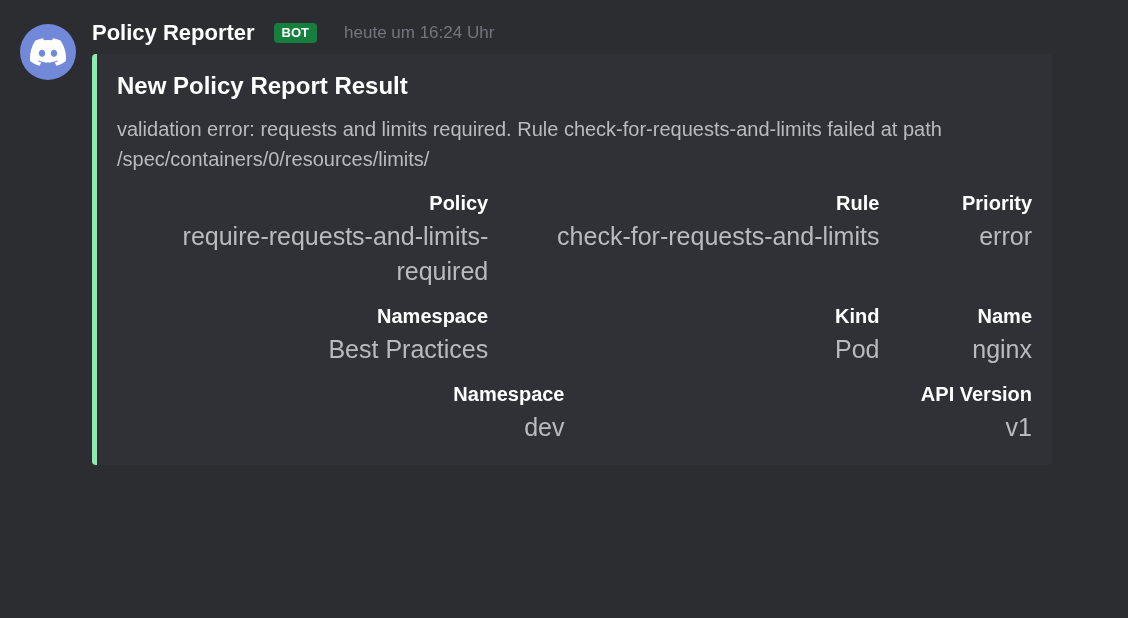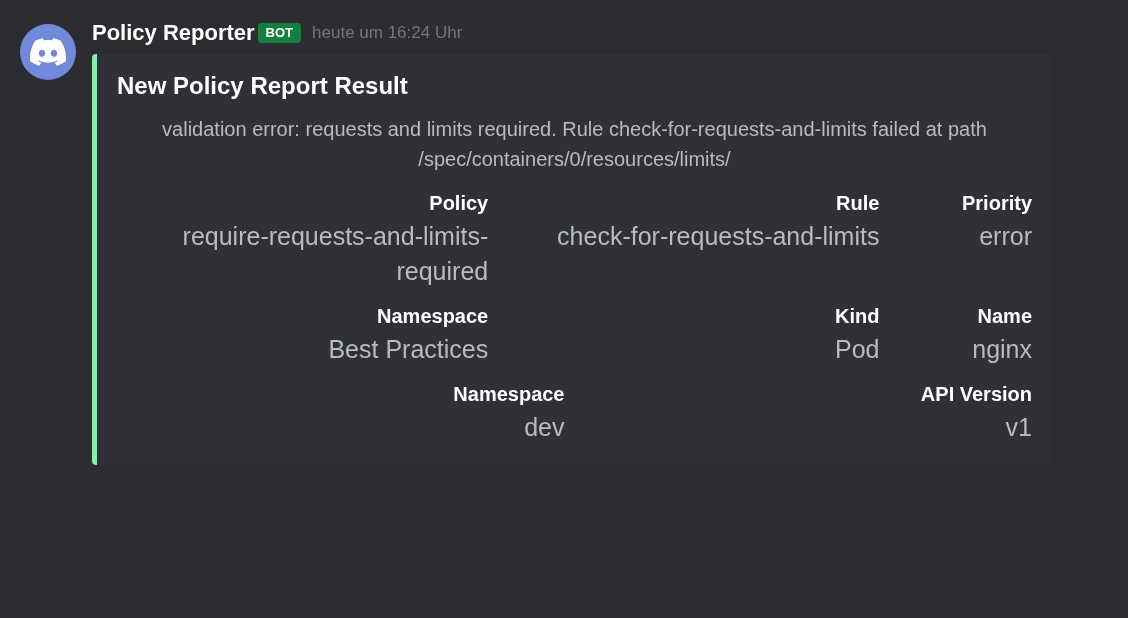--- a/index.html
+++ b/index.html
@@ -34,21 +34,21 @@
       width: 36px;
       height: 36px;
       fill: #ffffff;
     }
     .message-content {
       flex: 1;
     }
     .message-header {
       display: flex;
       align-items: center;
-      gap: 3px;
+      gap: 19px;
       margin-bottom: 8px;
       text-align: right;
     }
     .author-name {
       color: #ffffff;
       font-size: 22px;
       font-weight: 600;
     }
     .bot-badge {
       background-color: #15803d;
@@ -75,21 +75,20 @@
       color: #ffffff;
       font-size: 24px;
       font-weight: 700;
       margin-bottom: 14px;
     }
     .embed-description {
       color: #b9bbbe;
       font-size: 20px;
       line-height: 1.5;
       margin-bottom: 18px;
-      text-align: center;
     }
     .fields-row {
       display: flex;
       gap: 20px;
       margin-bottom: 16px;
       text-align: right;
     }
     .fields-row:last-child {
       margin-bottom: 0;
     }

